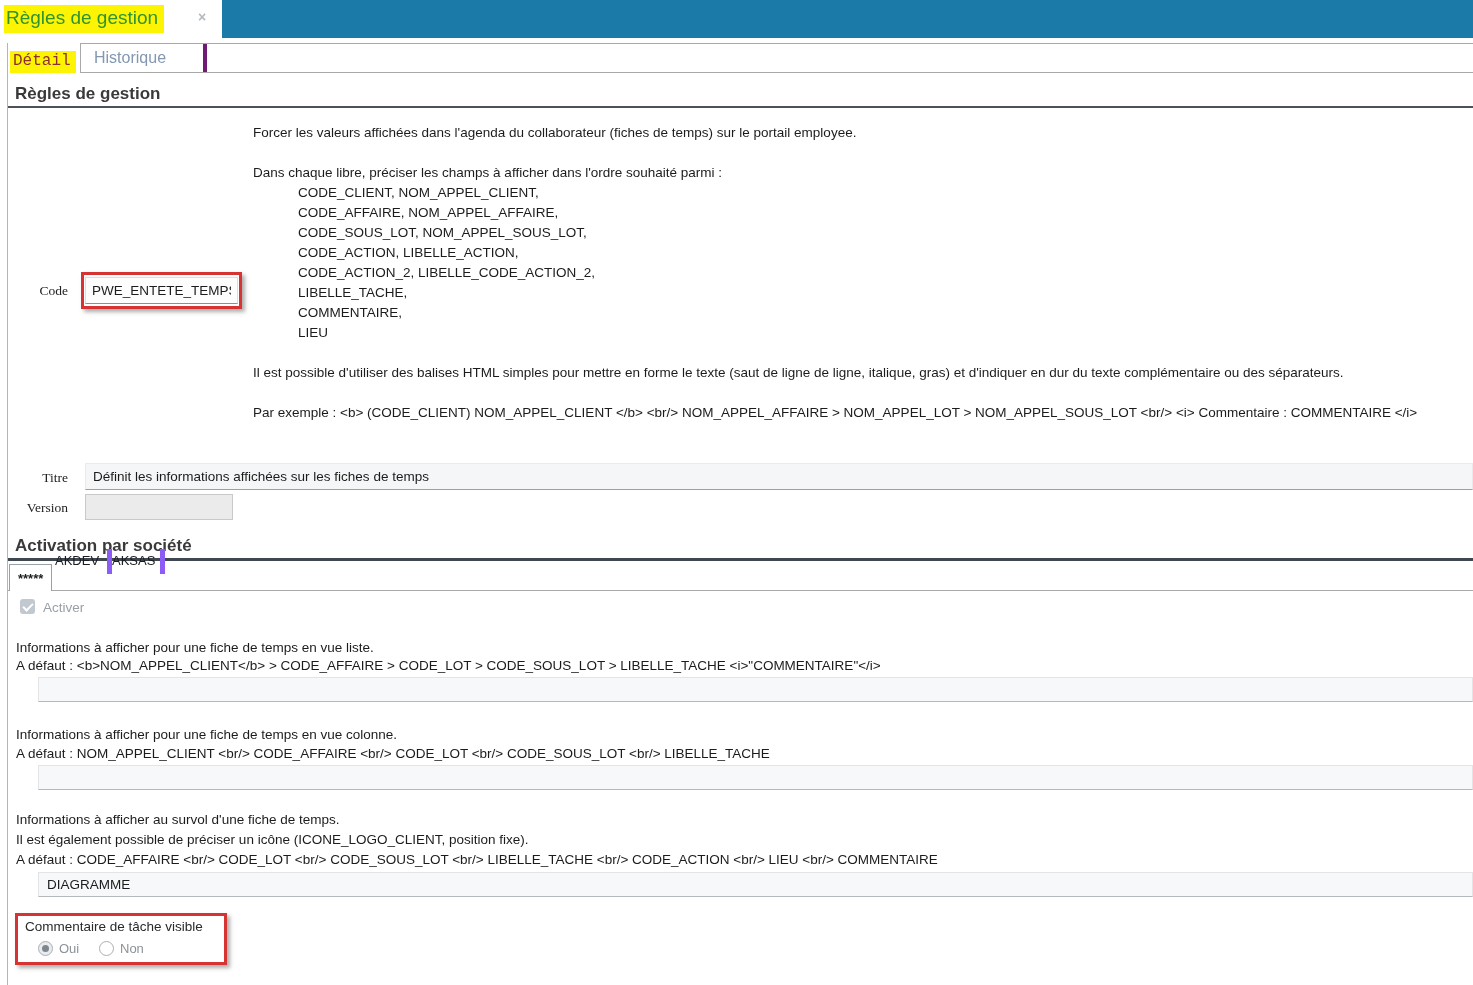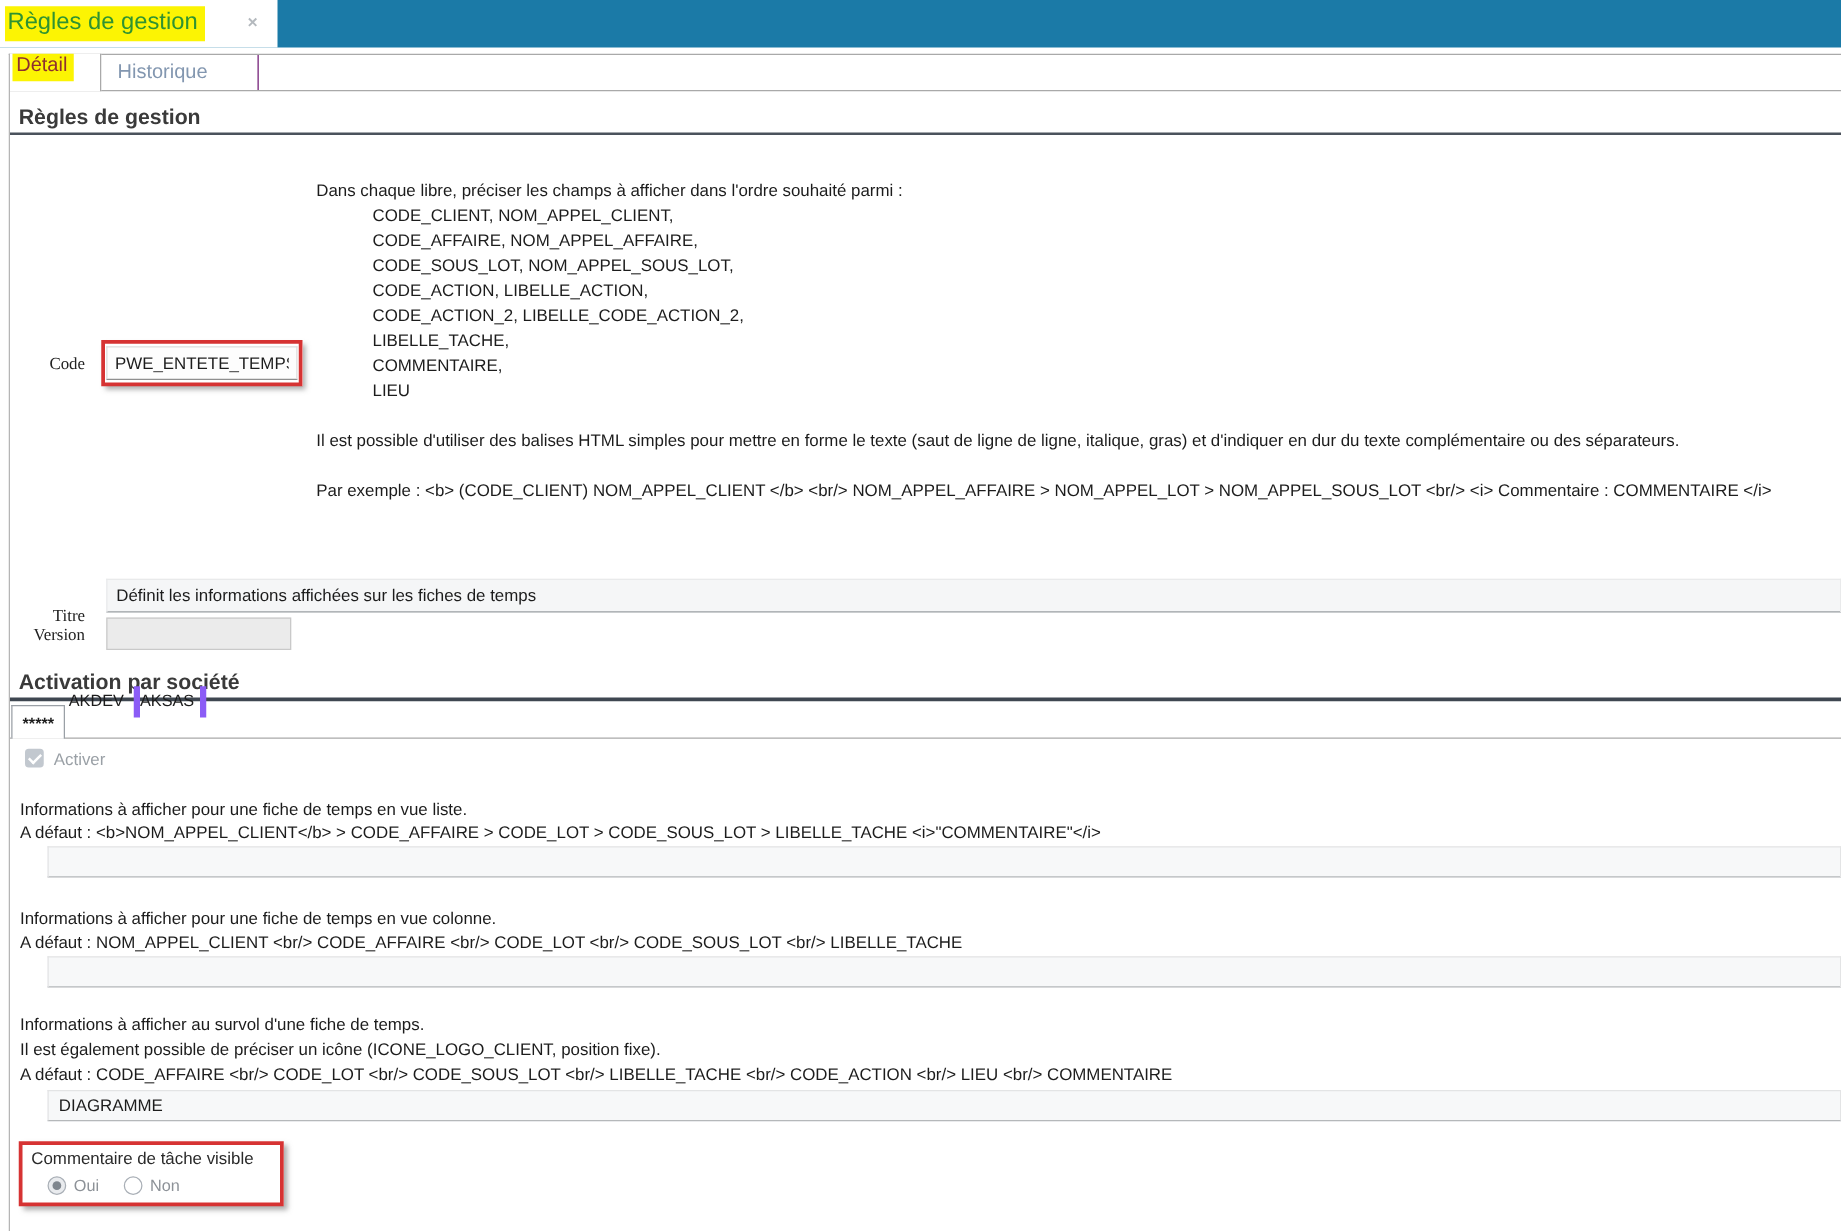--- a/index.html
+++ b/index.html
@@ -14,23 +14,23 @@
     font-size:19px; padding:2px 6px 4px 2px; }
   .wintab-close { position:absolute; left:198px; top:9px; color:#b4b9be; font-size:14px;
     font-weight:bold; cursor:pointer; }
 
   
   .hline { background:#a9a9a9; height:1px; }
   .vline { left:7px; top:43px; width:1px; height:942px; background:#b5b5b5; }
   .strip-top { left:7px; top:43px; width:1466px; }
   .strip-bottom { left:8px; top:72px; width:1465px; }
   .tab-detail { left:8px; top:43px; width:73px; height:30px; background:#fff; z-index:2;
-    border-right:1px solid #a9a9a9; display:flex; align-items:flex-start; cursor:pointer; }
+    border-right:1px solid #a9a9a9; display:flex; align-items:flex-end; cursor:pointer;font-family:Liberation Mono, monospace; }
   .tab-detail span { background:#fcf403; color:#8e2f2f; font-size:16px; padding:1px 5px 3px 3px; margin-left:2px; }
-  .tab-historique { left:81px; top:44px; width:126px; height:28px; border-right:1px solid #701a75;
+  .tab-historique { left:81px; top:44px; width:126px; height:28px; border-right:4px solid #701a75;
     color:#8397b0; font-size:16px; line-height:27px; padding-left:13px; cursor:pointer; }
 
   
   .sec-title { font-size:17px; font-weight:bold; color:#3a3a3a; white-space:nowrap; }
   .sec1-title { left:15px; top:84px; }
   .sec1-rule { left:8px; top:106px; width:1465px; height:2px; background:#4b525c; }
   .sec2-title { left:15px; top:536px; }
   .sec2-rule { left:8px; top:558px; width:1465px; height:3px; background:#3f4751; }
 
   
@@ -38,21 +38,21 @@
   .desc div { font-size:13.5px; line-height:20px; white-space:nowrap; }
   .desc .gap { height:20px; }
   .desc .indent { padding-left:45px; }
 
   
   .flabel { width:58px; left:10px; text-align:right; font-size:13.5px; color:#222; white-space:nowrap;font-family:Liberation Serif, serif; }
   input { font-family:"Liberation Sans", sans-serif; font-size:13.5px; color:#1c1c1c; outline:none; }
   .code-label { top:283px; }
   .code-input { left:85px; top:277px; width:153px; height:27px; background:#fdfdfd;
     border:1px solid #dddddd; border-bottom:1px solid #8f8f8f; padding:0 6px; }
-  .titre-label { top:470px;margin-top:15px; }
+  .titre-label { top:470px; }
   .titre-input { left:85px; top:463px; width:1388px; height:27px; background:#f5f6f7;
     border:1px solid #e9eaeb; border-bottom:1px solid #9aa0a4; padding:0 7px; }
   .version-label { top:500px; }
   .version-input { left:85px; top:494px; width:148px; height:26px; background:#ebebeb;
     border:1px solid #c9c9c9; padding:0 6px; }
 
   
   .redbox { border:3px solid #d63333; box-shadow:3px 3px 4px rgba(110,110,110,.55);
     z-index:3; pointer-events:none; }
   .redbox1 { left:81px; top:272px; width:161px; height:37px; }
@@ -106,20 +106,21 @@
 <div class="abs vline"></div>
 <div class="abs tab-detail">
   <span>Détail</span>
 </div>
 <div class="abs tab-historique">Historique</div>
 
 <div class="abs sec-title sec1-title">Règles de gestion</div>
 <div class="abs sec1-rule"></div>
 
 <div class="abs desc">
+  <div>Forcer les valeurs affichées dans l'agenda du collaborateur (fiches de temps) sur le portail employee.</div>
   <div class="gap"></div>
   <div>Dans chaque libre, préciser les champs à afficher dans l'ordre souhaité parmi :</div>
   <div class="indent">CODE_CLIENT, NOM_APPEL_CLIENT,</div>
   <div class="indent">CODE_AFFAIRE, NOM_APPEL_AFFAIRE,</div>
   <div class="indent">CODE_SOUS_LOT, NOM_APPEL_SOUS_LOT,</div>
   <div class="indent">CODE_ACTION, LIBELLE_ACTION,</div>
   <div class="indent">CODE_ACTION_2, LIBELLE_CODE_ACTION_2,</div>
   <div class="indent">LIBELLE_TACHE,</div>
   <div class="indent">COMMENTAIRE,</div>
   <div class="indent">LIEU</div>

